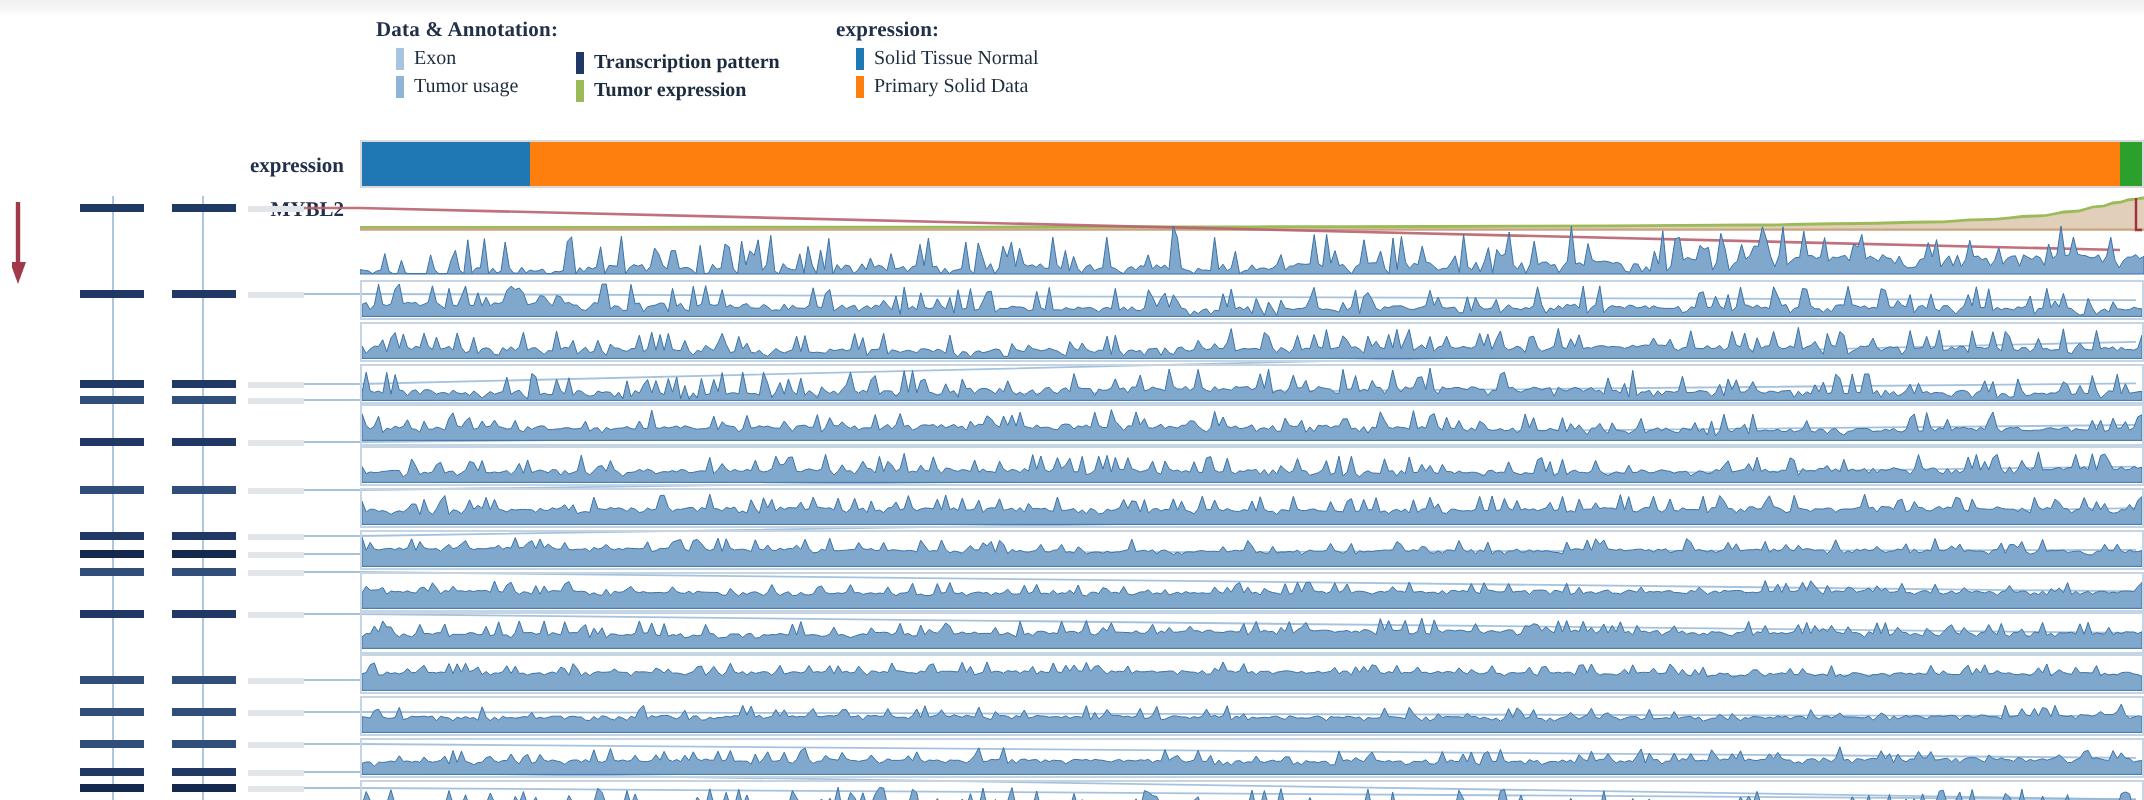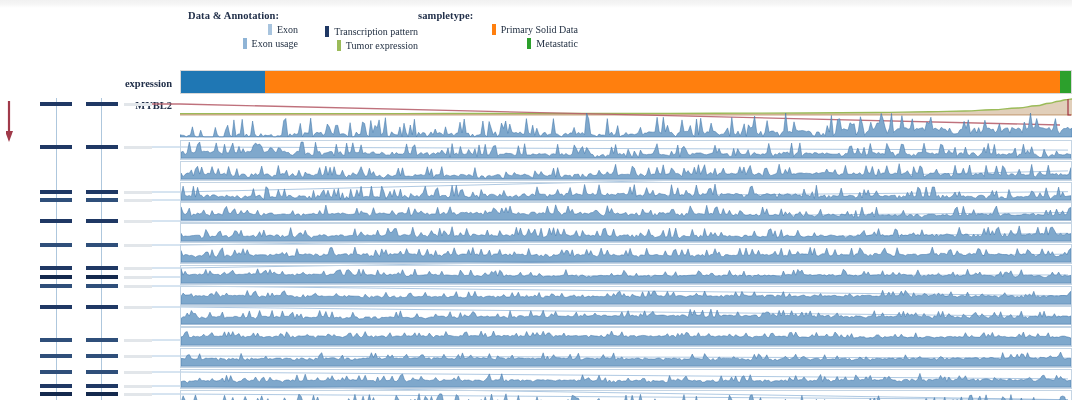--- a/index.html
+++ b/index.html
@@ -18,26 +18,26 @@
     background:linear-gradient(to bottom,#f1f1f1 0%,#f6f6f6 55%,#ffffff 100%);
   }
 
   
   .legend{position:absolute;left:188px;top:10px;width:560px;height:50px;}
   .legend-title{
     font-weight:bold;font-size:10.5px;color:#22304a;
     letter-spacing:.1px;line-height:12px;
   }
   .lg-col-a{position:absolute;left:0;top:0;width:110px;}
-  .lg-col-b{position:absolute;left:100px;top:14px;width:130px;}
+  .lg-col-b{position:absolute;left:100px;top:14px;width:130px;font-weight:bold;}
   .lg-col-c{position:absolute;left:230px;top:0;width:160px;}
 
   .lg-item{
     display:flex;align-items:center;height:13px;margin-top:1px;
-    font-size:10px;color:#1d2b3e;white-space:nowrap;justify-content:flex-end;
+    font-size:10px;color:#1d2b3e;white-space:nowrap;
   }
   .sw{
     display:inline-block;width:4px;height:11px;margin-right:5px;
     flex:0 0 4px;border-radius:0;
   }
   .lg-indent{padding-left:10px;}
 
   
   .row-label{
     position:absolute;text-align:right;
@@ -95,44 +95,44 @@
   <div class="legend">
 
     <div class="lg-col-a">
       <div class="legend-title">Data &amp; Annotation:</div>
       <div class="lg-item lg-indent">
         <span class="sw" style="background: rgb(168, 196, 222);"></span>
         <span>Exon</span>
       </div>
       <div class="lg-item lg-indent">
         <span class="sw" style="background: rgb(143, 180, 214);"></span>
-        <span>Exon usage</span>
+        <span>Tumor usage</span>
       </div>
     </div>
 
     <div class="lg-col-b">
       <div class="lg-item">
         <span class="sw" style="background: rgb(31, 56, 100);"></span>
         <span>Transcription pattern</span>
       </div>
       <div class="lg-item">
         <span class="sw" style="background: rgb(155, 187, 89);"></span>
         <span>Tumor expression</span>
       </div>
     </div>
 
     <div class="lg-col-c">
-      <div class="legend-title">sampletype:</div>
+      <div class="legend-title">expression:</div>
+      <div class="lg-item lg-indent">
+        <span class="sw" style="background: rgb(31, 119, 180);"></span>
+        <span>Solid Tissue Normal</span>
+      </div>
       <div class="lg-item lg-indent">
         <span class="sw" style="background: rgb(255, 127, 14);"></span>
         <span>Primary Solid Data</span>
-      </div>
-      <div class="lg-item lg-indent">
-        <span class="sw" style="background: rgb(44, 160, 44);"></span>
-        <span>Metastatic</span>
       </div>
     </div>
   </div>
 
   <div class="row-label" id="lbl-sampletype">expression</div>
   <div class="row-label" id="lbl-gene">MYBL2</div>
 
   <div class="sampletype-bar" id="sampletype-bar">
       <div class="st-seg" style="background: rgb(31, 119, 180); flex: 0 0 9.4%;"></div>
       <div class="st-seg" style="background: rgb(255, 127, 14); flex: 0 0 89.4%;"></div>

